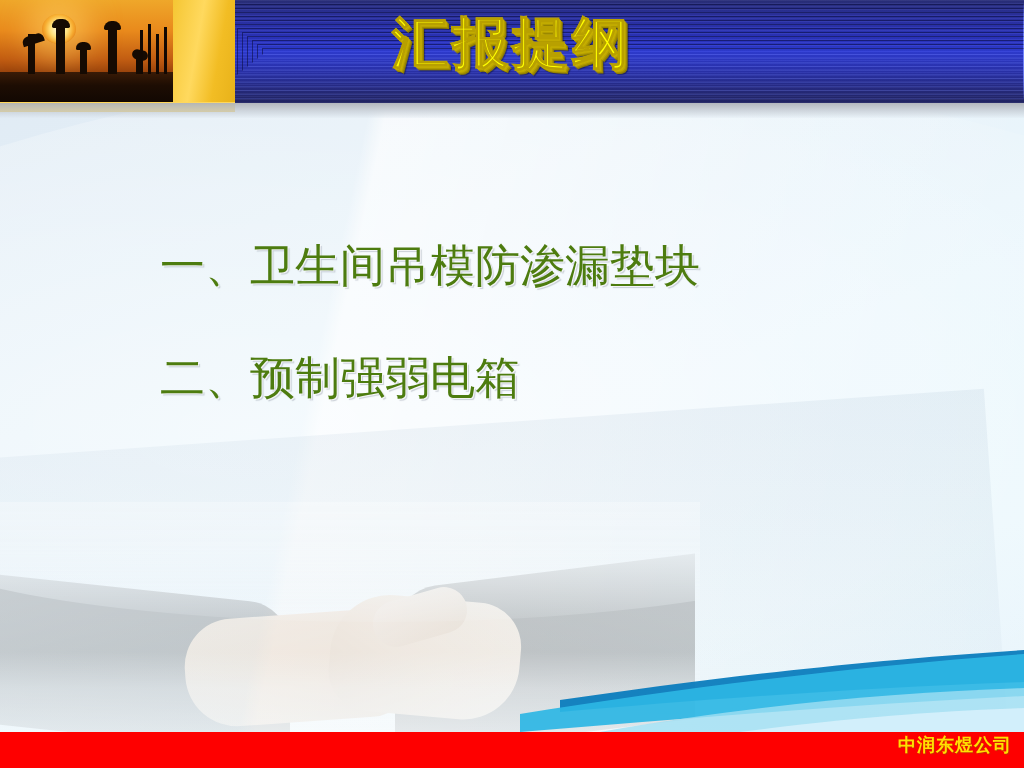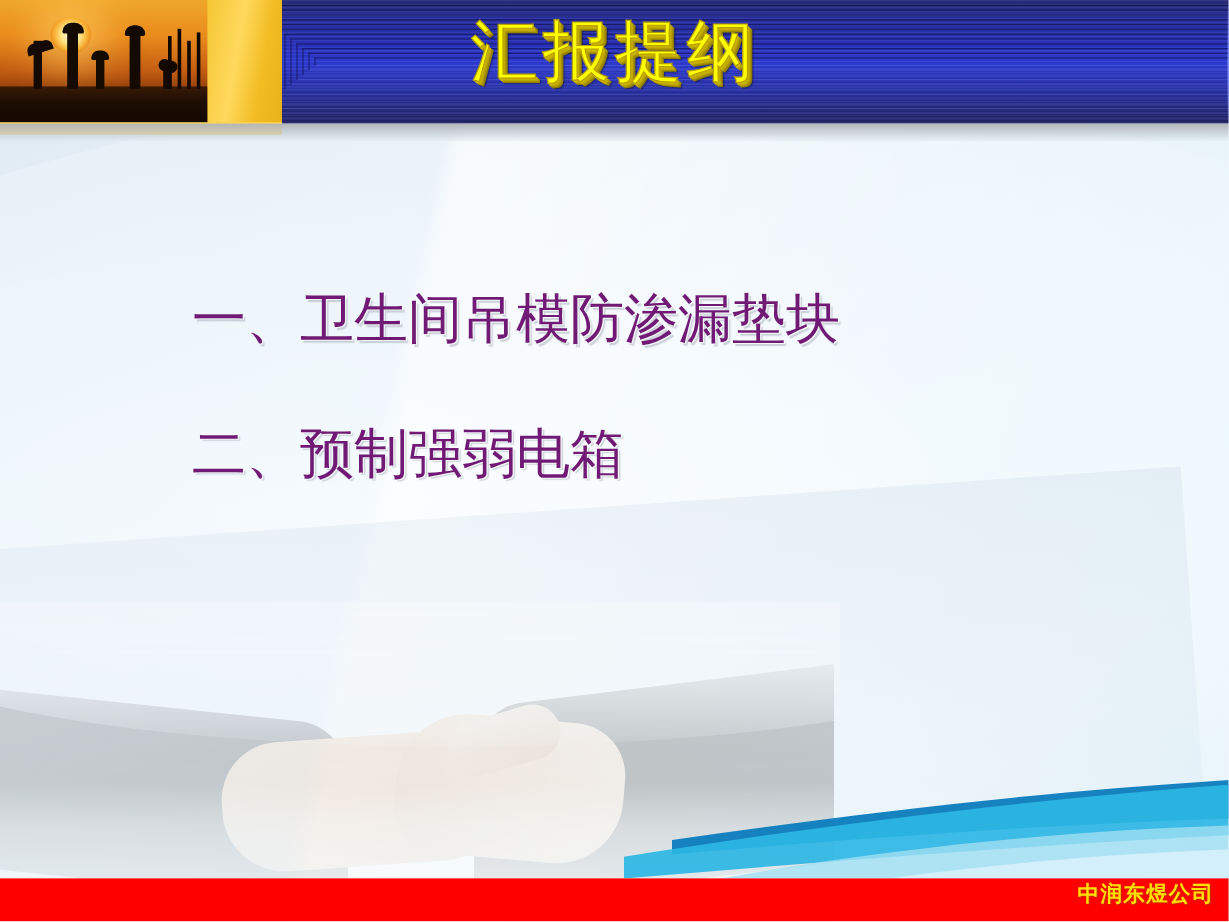--- a/index.html
+++ b/index.html
@@ -189,21 +189,21 @@
     pointer-events: none;
   }
   .hdr-title {
     position: absolute;
     left: 0;
     right: 0;
     top: 6px;
     text-align: center;
     font-family: "DejaVu Sans", "Liberation Sans", sans-serif;
     font-size: 56px;
-    font-weight: normal;
+    font-weight: bold;
     letter-spacing: 4px;
     color: #ffff00;
     -webkit-text-stroke: 1px #b8a000;
     text-shadow:
        1px 1px 0 #c9b200,
        2px 2px 0 #bfa800,
        3px 3px 0 #a89300,
        4px 4px 0 #8e7c00,
        5px 5px 1px rgba(0,0,0,0.35);
     white-space: nowrap;
@@ -296,21 +296,21 @@
     position: absolute;
     left: 160px;
     top: 238px;
     width: 820px;
     z-index: 3;
   }
   .outline-item {
     font-family: "DejaVu Sans", "Liberation Sans", sans-serif;
     font-size: 45px;
     font-weight: 400;
-    color: #701a75;
+    color: #4d7c0f;
     line-height: 1.25;
     white-space: nowrap;
     text-shadow: 1px 1px 0 rgba(255,255,255,0.75), 2px 2px 1px rgba(120,130,145,0.35);
   }
   .outline-item + .outline-item {
     margin-top: 56px;
   }
 
   
   .footer {

